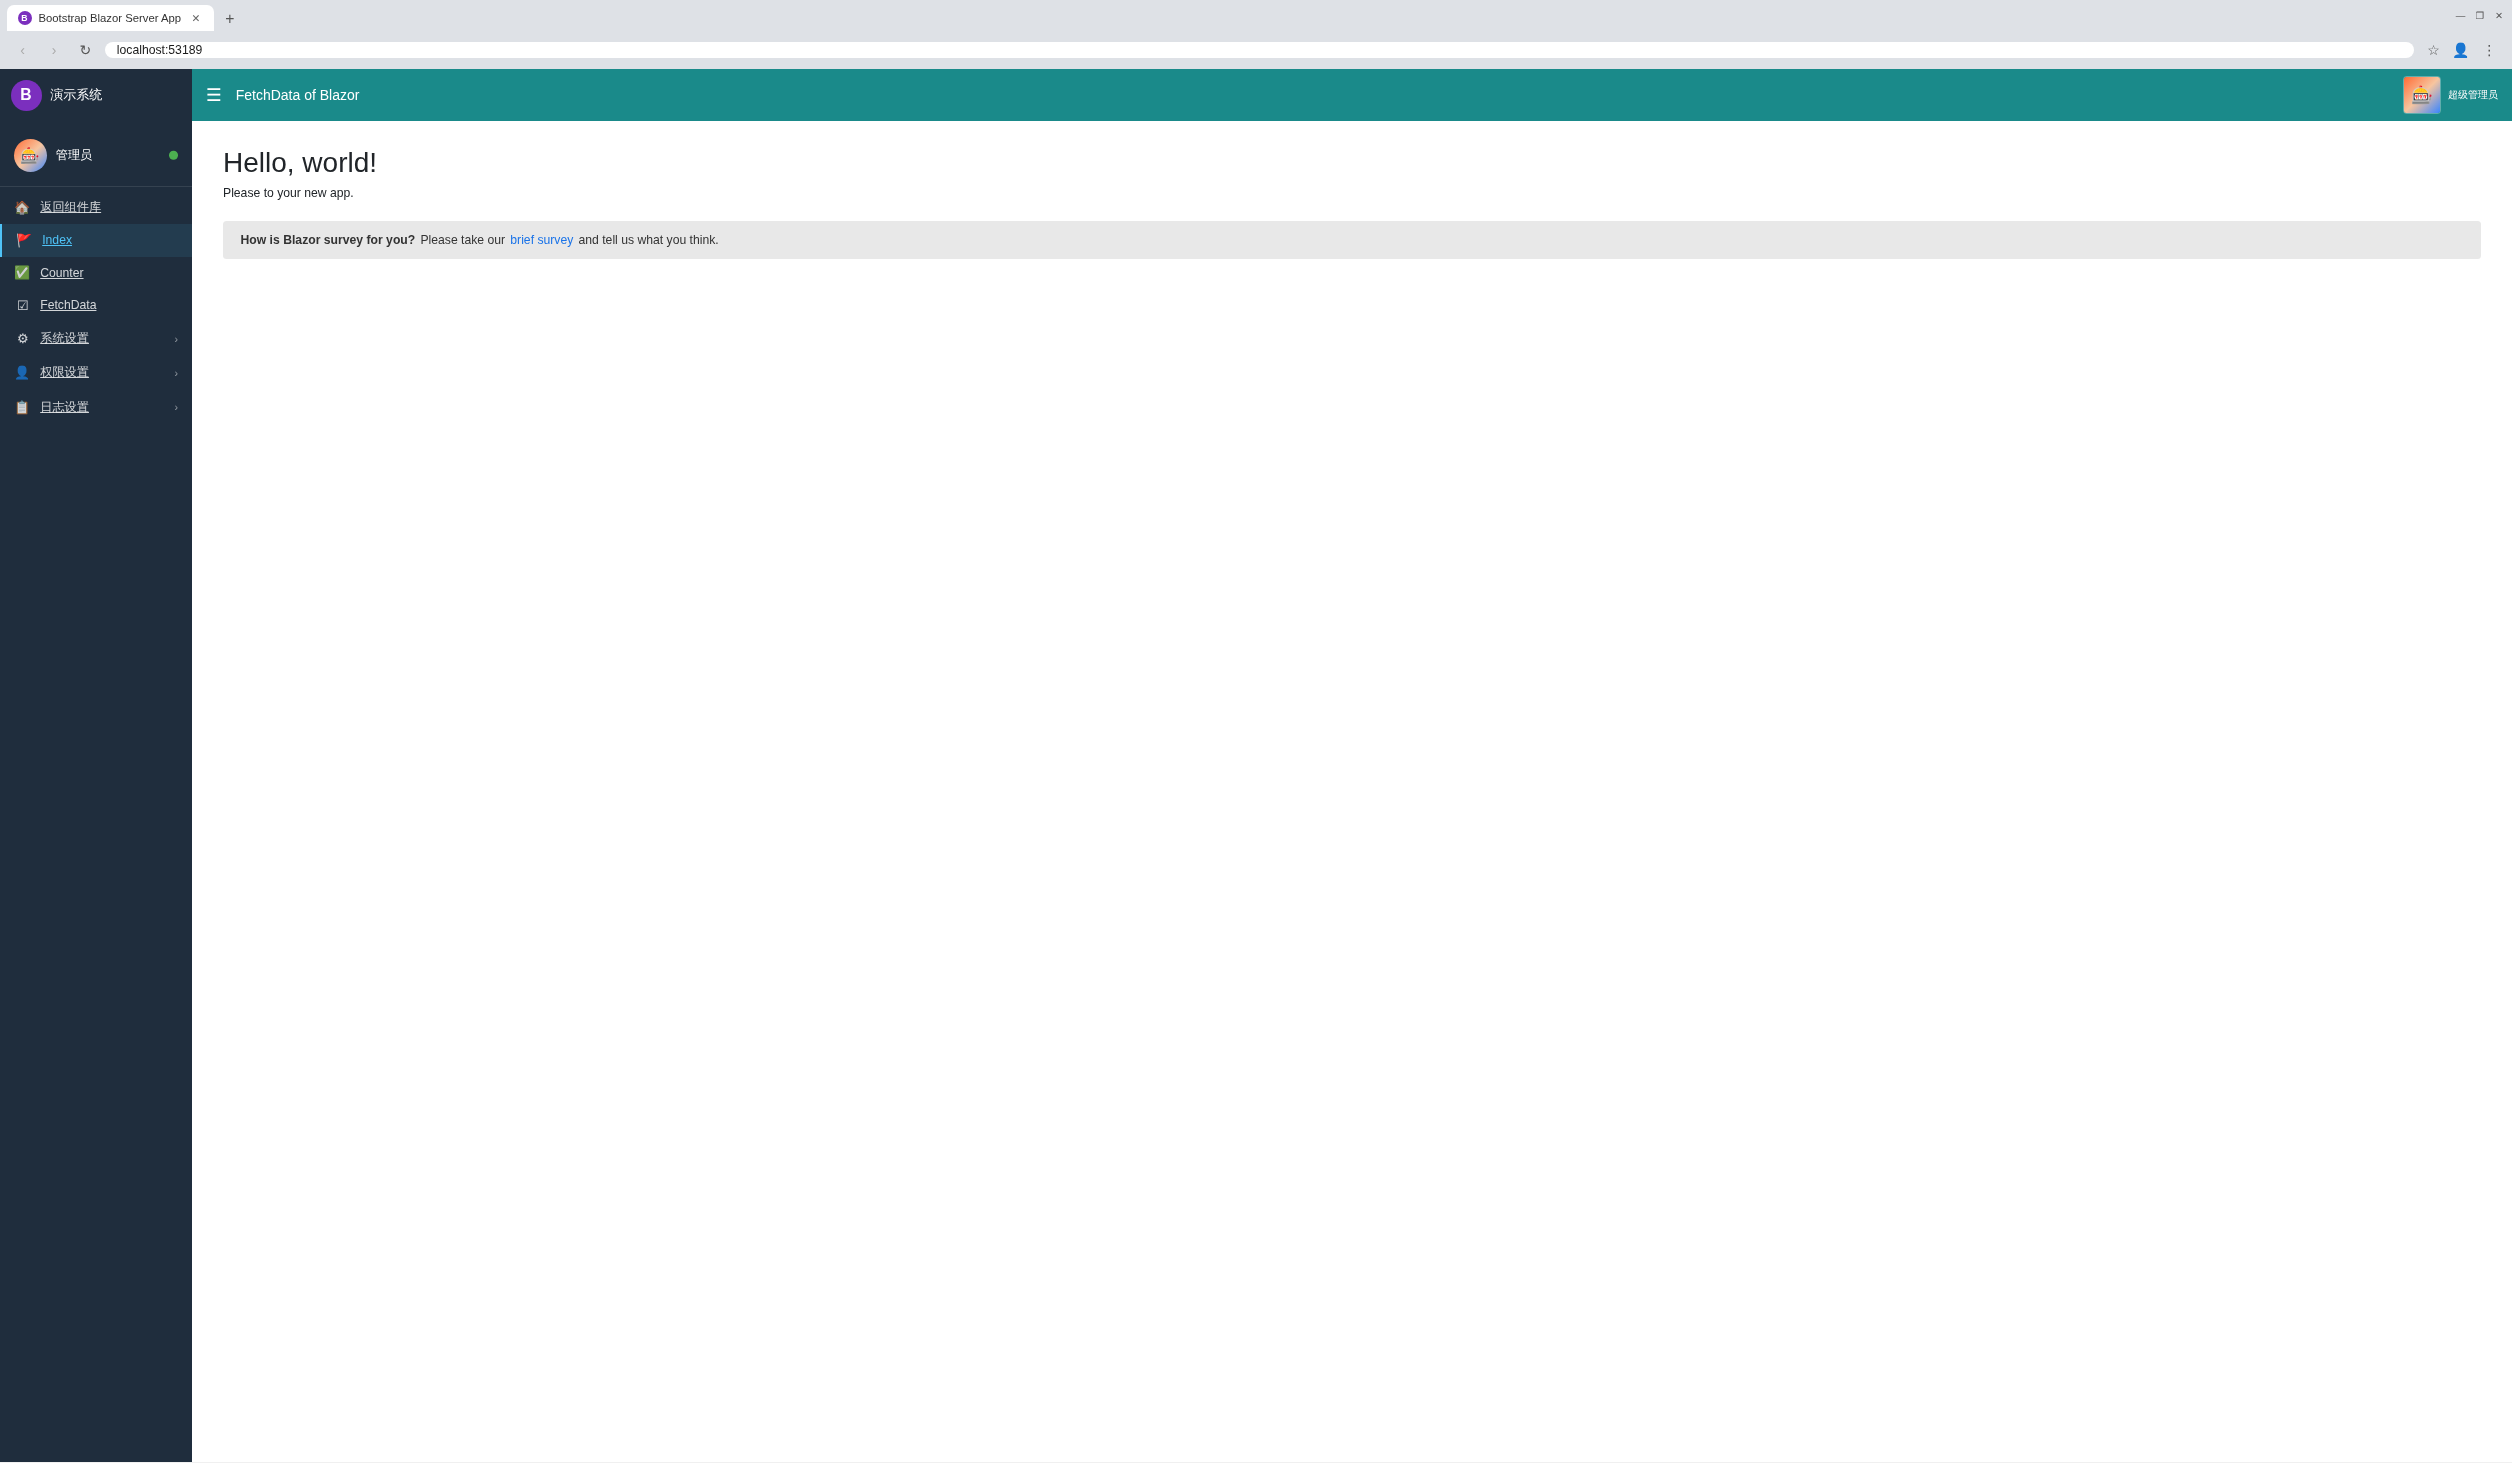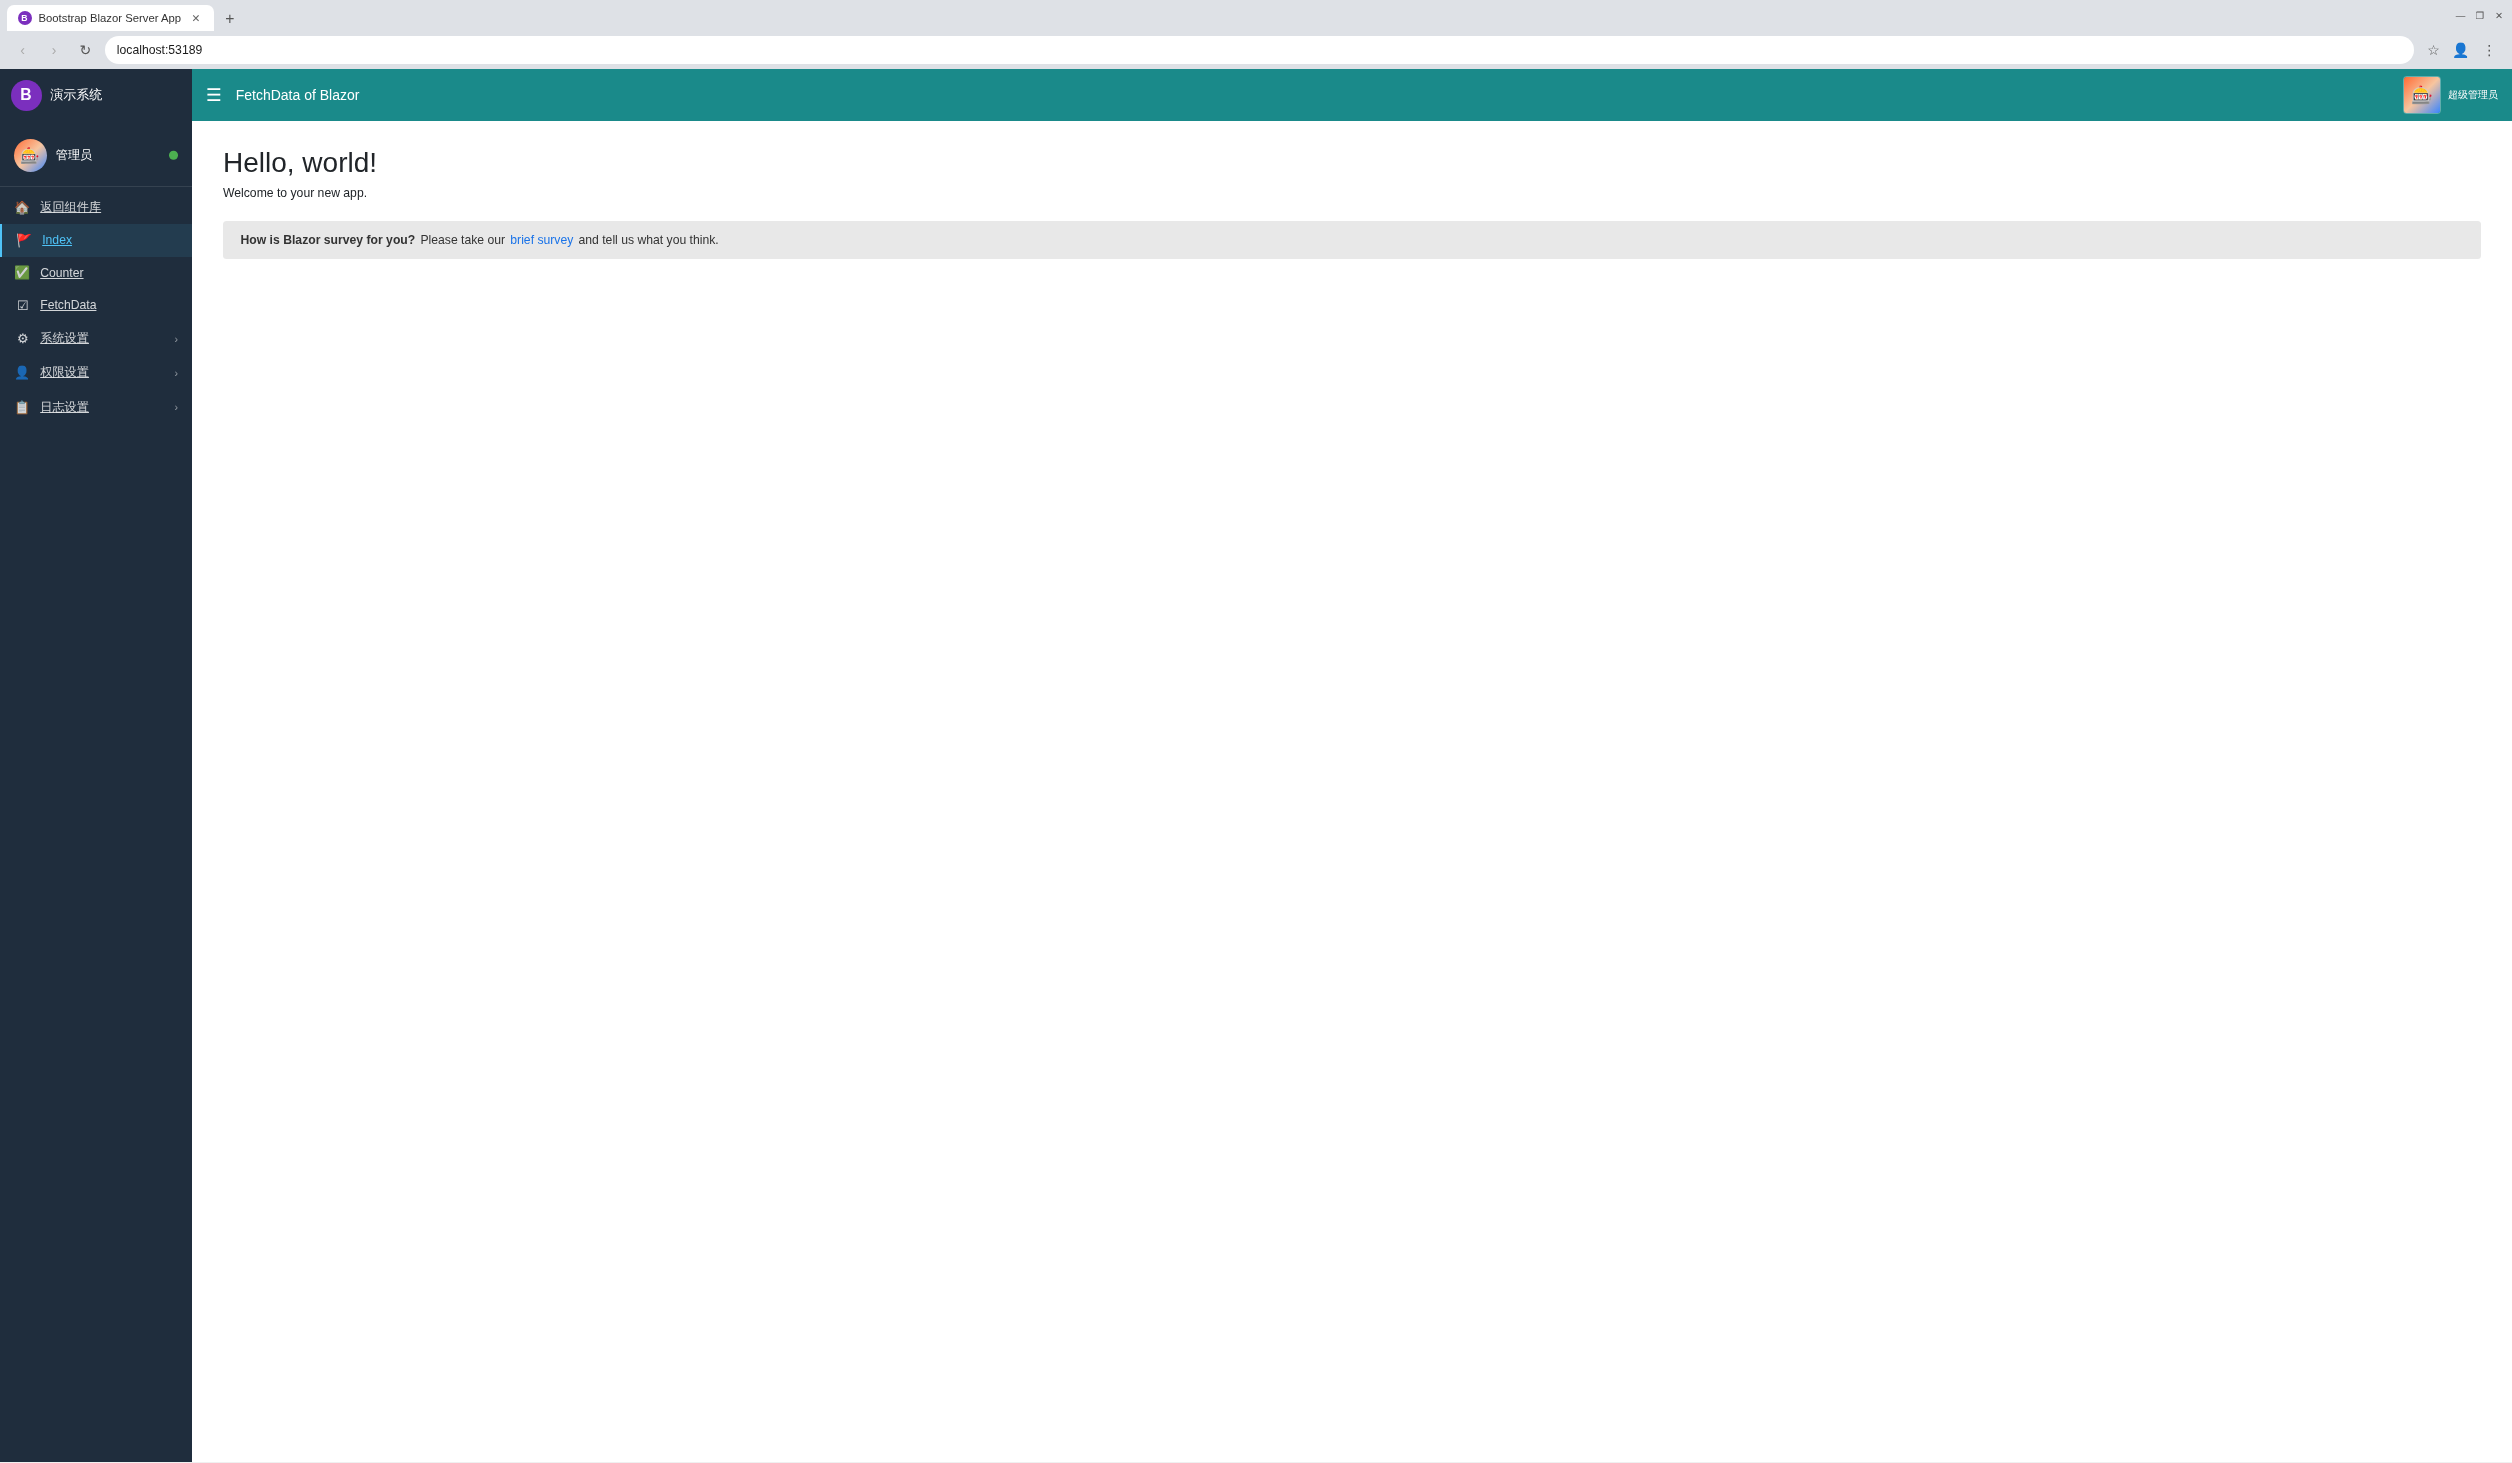--- a/index.html
+++ b/index.html
@@ -13,21 +13,21 @@
     .browser-tab-icon { width: 14px; height: 14px; background: #7b2fbe; border-radius: 50%; display: flex; align-items: center; justify-content: center; color: white; font-size: 8.7px; font-weight: bold; flex-shrink: 0; }
     .tab-close { margin-left: auto; width: 15.7px; height: 15.7px; border-radius: 50%; display: flex; align-items: center; justify-content: center; cursor: pointer; color: #666; font-size: 10.5px; }
     .tab-new { width: 24.4px; height: 24.4px; display: flex; align-items: center; justify-content: center; border-radius: 50%; color: #555; font-size: 15.7px; cursor: pointer; margin-left: 3.5px; }
     .browser-window-controls { display: flex; gap: 7px; align-items: center; }
     .win-btn { width: 12.2px; height: 12.2px; border: none; background: none; cursor: pointer; color: #555; font-size: 9.6px; display: flex; align-items: center; justify-content: center; }
 
     
     .browser-addressbar { display: flex; align-items: center; background: #dee1e6; padding: 4.4px 10.5px; gap: 7px; height: 38px; }
     .nav-btn { width: 24.4px; height: 24.4px; border-radius: 50%; border: none; background: none; cursor: pointer; color: #555; font-size: 14px; display: flex; align-items: center; justify-content: center; }
     .nav-btn.disabled { color: #aaa; cursor: default; }
-    .address-bar { flex: 1; background: white; border-radius: 17.5px; height: 28px; display: flex; align-items: center; padding: 0 12.2px; font-size: 12.2px; color: #333; border: none; }
+    .address-bar { flex: 1; background: white; border-radius: 17.5px; height: 16px; display: flex; align-items: center; padding: 0 12.2px; font-size: 12.2px; color: #333; border: none; }
     .address-text { font-size: 12.2px; color: #1a1a1a; }
     .browser-actions { display: flex; gap: 3.5px; align-items: center; }
     .action-btn { width: 24.4px; height: 24.4px; border-radius: 50%; border: none; background: none; cursor: pointer; color: #555; font-size: 14px; display: flex; align-items: center; justify-content: center; }
 
     
     .app-wrapper { display: flex; flex-direction: column; height: calc(100vh - 70px); }
     
     
     .app-header { background: #1a8a8a; display: flex; align-items: center; height: 52px; padding: 0; flex-shrink: 0; }
     .header-brand { display: flex; align-items: center; width: 192px; background: #1f2d3d; height: 100%; padding: 0 10.5px; gap: 8.7px; }
@@ -164,21 +164,21 @@
       </div>
       <div class="sidebar-item has-submenu">
         <span class="sidebar-item-icon">📋</span>
         <span class="sidebar-item-label">日志设置</span>
         <span class="sidebar-item-chevron">›</span>
       </div>
     </div>
 
     <div class="content-area">
       <h1 class="page-title">Hello, world!</h1>
-      <p class="page-subtitle">Welcome to your new app.</p>
+      <p class="page-subtitle">Please to your new app.</p>
       <div class="alert-box">
         <span class="alert-bold">How is Blazor survey for you?</span>
         <span> Please take our </span>
         <a class="alert-link" href="#">brief survey</a>
         <span> and tell us what you think.</span>
       </div>
     </div>
   </div>
 </div>
 

